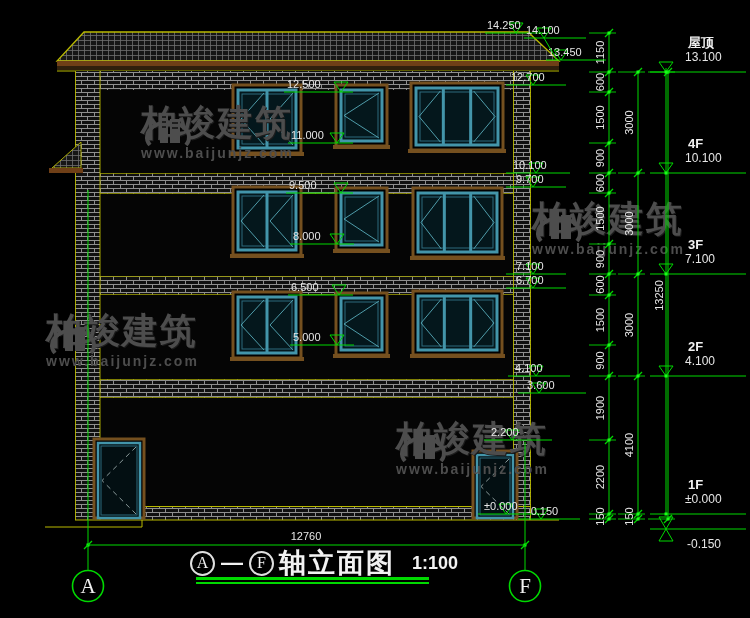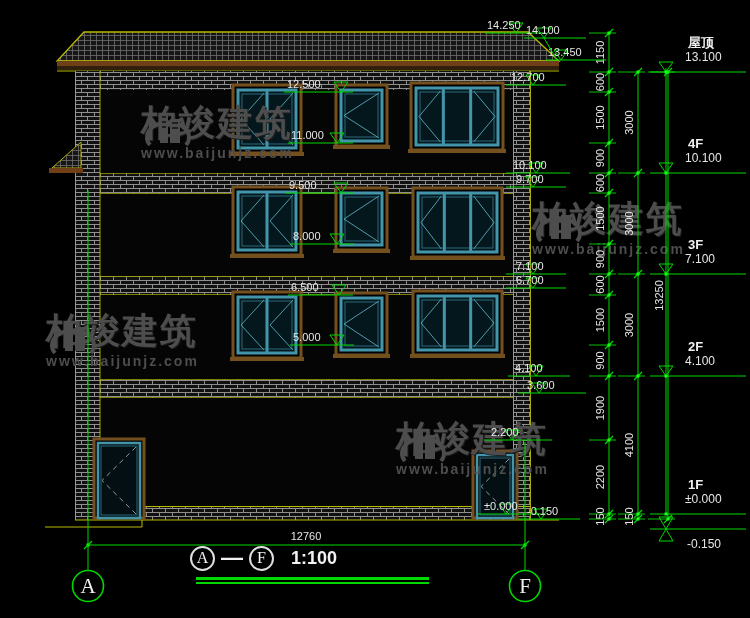--- a/index.html
+++ b/index.html
@@ -398,17 +398,18 @@
         <text x="88" y="593" fill="#f0f0f0" font-size="21" font-family="&quot;Liberation Serif&quot;,serif" text-anchor="middle">A</text>
         <circle cx="525" cy="586" r="15.5" fill="none" stroke="#00d900" stroke-width="1.6"></circle>
         <text x="525" y="593" fill="#f0f0f0" font-size="21" font-family="&quot;Liberation Serif&quot;,serif" text-anchor="middle">F</text>
       </g>
   </svg>
 
   <div id="titlebar">
     <span class="tcirc">A</span>
     <span class="tdash">—</span>
     <span class="tcirc">F</span>
+    <span class="tname">轴立面图</span>
     <span class="tscale">1:100</span>
   </div>
   <div class="u1"></div>
   <div class="u2"></div>
 </div>
 
 </body></html>

